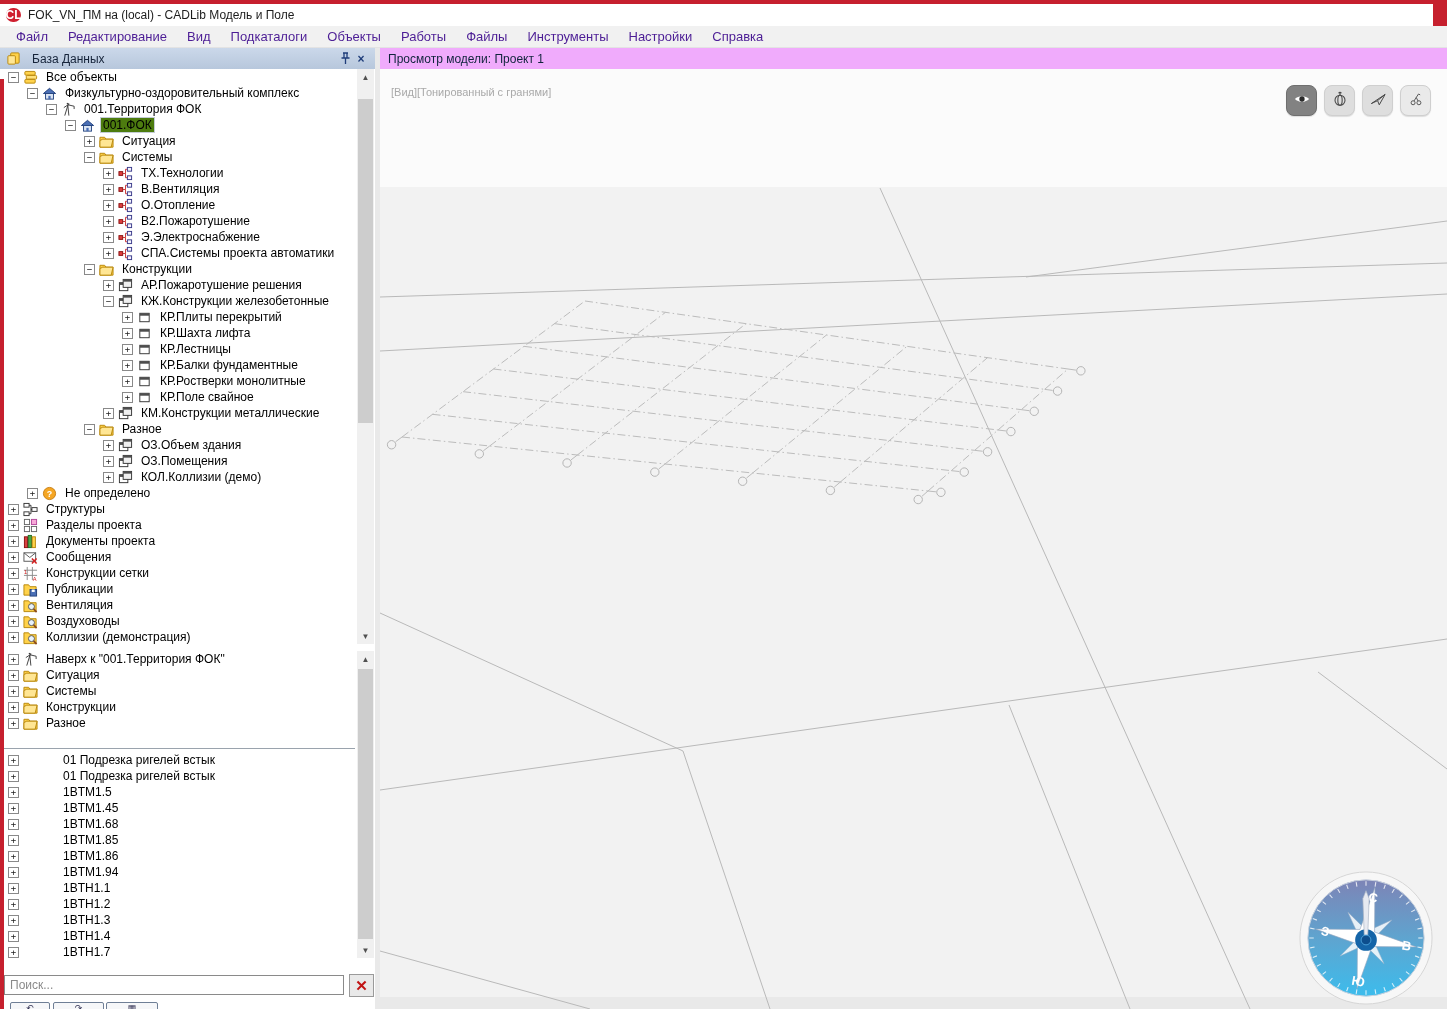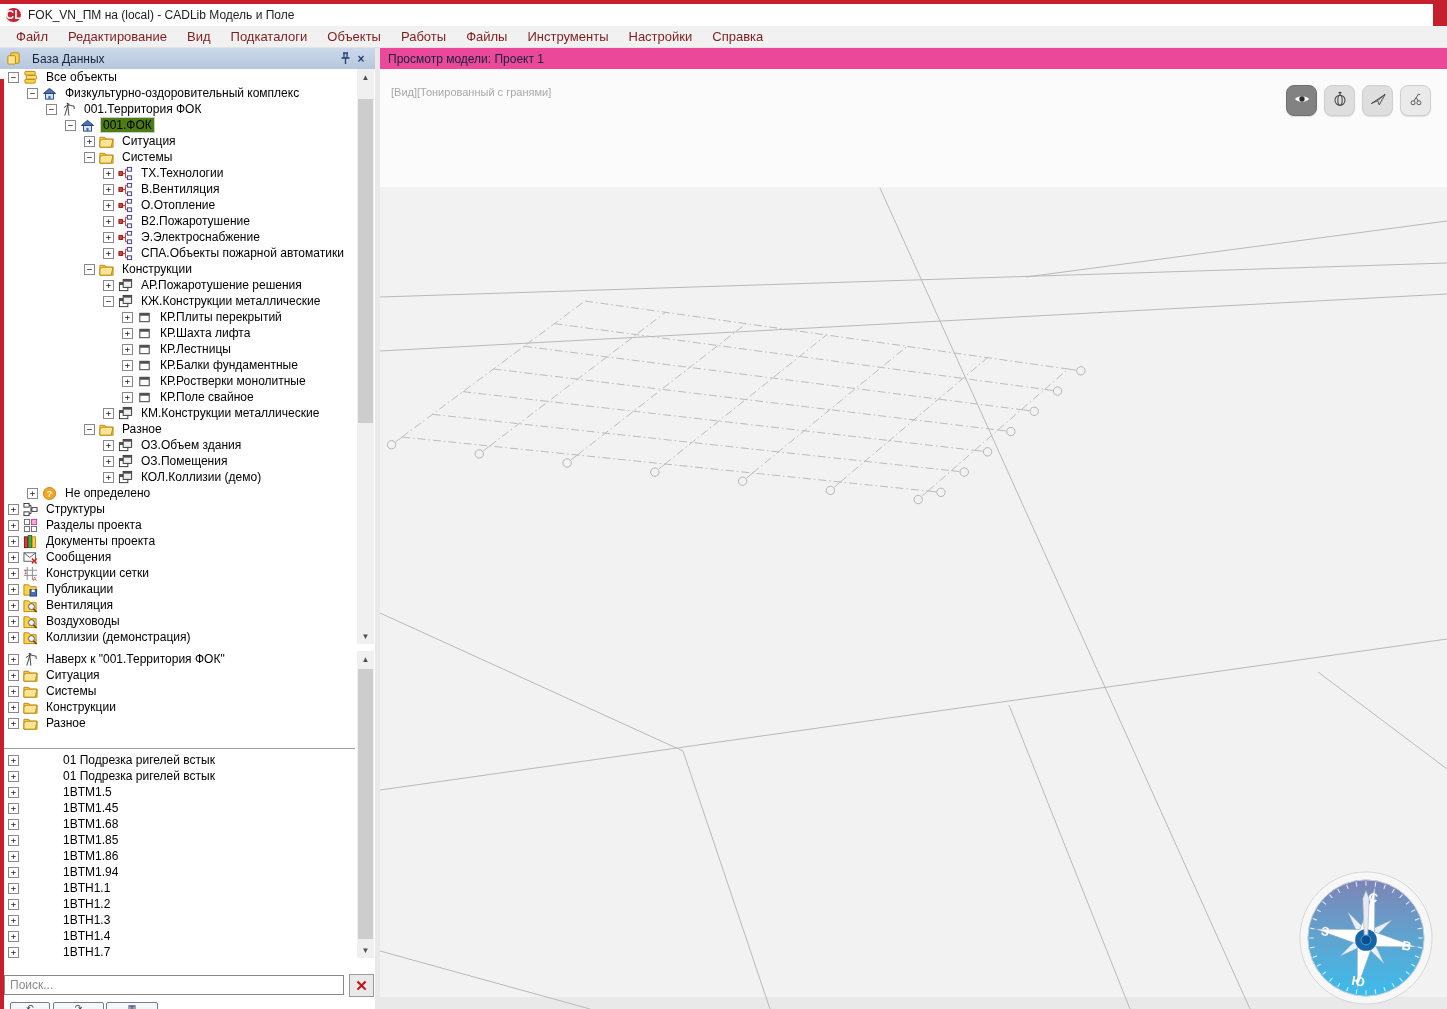--- a/index.html
+++ b/index.html
@@ -13,30 +13,30 @@
   
   .red-top{left:0;top:0;width:1447px;height:4px;background:#c6202e;z-index:50;}
   .red-corner{left:1433px;top:0;width:14px;height:26px;background:#c6202e;z-index:50;}
   .red-left{left:0;top:79px;width:4px;height:930px;background:#c6202e;z-index:50;}
   .titlebar{left:0;top:0;width:1447px;height:26px;background:#ffffff;display:flex;align-items:center;}
   .win-icon{margin-left:6px;margin-top:3px;width:15px;height:14px;background:#cf2030;color:#fff;
     font-size:12px;font-weight:bold;border-radius:7px;display:flex;align-items:center;justify-content:center;}
   .win-title{margin-left:7px;margin-top:3px;font-size:12px;color:#1c1c1c;}
   .menubar{left:0;top:26px;width:1447px;height:22px;background:#f1f1f1;border-bottom:1px solid #e3e3e3;
     display:flex;align-items:center;padding-left:6px;box-sizing:border-box;}
-  .menu-item{font-size:13px;color:#7f1d1d;padding:0 10px;line-height:21px;cursor:default;}
+  .menu-item{font-size:13px;color:#4c1d95;padding:0 10px;line-height:21px;cursor:default;}
 
   
   .lpanel-bg{left:0;top:48px;width:375px;height:961px;background:#ffffff;}
   .lpanel-header{left:0;top:48px;width:375px;height:21px;
     background:linear-gradient(#cbd8ea,#b7c7dc);display:flex;align-items:center;padding:0 6px;box-sizing:border-box;}
   .lpanel-title{font-size:12px;color:#16243a;margin-left:5px;flex:1;}
   .hdr-btn{width:16px;height:16px;display:flex;align-items:center;justify-content:center;color:#1f3d7a;
     font-size:12px;font-weight:bold;cursor:default;}
-  .vheader{left:380px;top:48px;width:1067px;height:21px;background:#ec4899;color:#10243c;
+  .vheader{left:380px;top:48px;width:1067px;height:21px;background:#f0abfc;color:#10243c;
     font-size:12px;display:flex;align-items:center;padding-left:8px;box-sizing:border-box;}
 
   
   .treebox{overflow:hidden;background:#fff;}
   .tree1{left:5px;top:69px;width:351px;height:576px;}
   .tree2{left:5px;top:651px;width:351px;height:95px;}
   .sep-h{left:3px;top:748px;width:352px;height:0;border-top:1px solid #9aa3ad;}
   .list1{left:5px;top:752px;width:351px;height:206px;}
   .row{height:16px;display:flex;align-items:center;white-space:nowrap;font-size:12px;color:#000;}
   .exp{width:9px;height:9px;border:1px solid #898989;background:#fff;flex:none;margin-right:4px;
@@ -252,21 +252,21 @@
     <div class="row" style="padding-left: 98px;">
       <span class="exp">+</span>
       <span class="ticon">
         <svg viewBox="0 0 16 16">
           <path d="M5 8 H8 M8 8 V3.5 H10 M8 8 V12.5 H10" stroke="#c33" fill="none"></path>
           <rect x="1" y="6" width="4" height="4" fill="#e04040" stroke="#8a1010"></rect>
           <rect x="10" y="1.5" width="4.5" height="4" fill="#f3f3ff" stroke="#3a3a8a"></rect>
           <rect x="10" y="10.5" width="4.5" height="4" fill="#f3f3ff" stroke="#3a3a8a"></rect>
         </svg>
       </span>
-      <span class="lbl">СПА.Объекты пожарной автоматики</span>
+      <span class="lbl">СПА.Системы проекта автоматики</span>
     </div>
     <div class="row" style="padding-left: 79px;">
       <span class="exp">−</span>
       <span class="ticon">
         <svg viewBox="0 0 16 16">
           <path d="M1 3.5 h5 l1.5 2 H15 v8.5 H1 Z" fill="#ffd24a" stroke="#b8860b"></path>
           <path d="M1 7 L4 5.5 H15 L13 14 H1 Z" fill="#ffe694" stroke="#b8860b"></path>
         </svg>
       </span>
       <span class="lbl">Конструкции</span>
@@ -286,21 +286,21 @@
     <div class="row" style="padding-left: 98px;">
       <span class="exp">−</span>
       <span class="ticon">
         <svg viewBox="0 0 16 16">
           <rect x="1.5" y="5" width="9" height="8.5" fill="#ffffff" stroke="#333"></rect>
           <rect x="1.5" y="5" width="9" height="2.4" fill="#4d4d4d"></rect>
           <rect x="5.5" y="1.5" width="9" height="8.5" fill="#efefef" stroke="#333"></rect>
           <rect x="5.5" y="1.5" width="9" height="2.4" fill="#4d4d4d"></rect>
         </svg>
       </span>
-      <span class="lbl">КЖ.Конструкции металлические</span>
+      <span class="lbl">КЖ.Конструкции железобетонные</span>
     </div>
     <div class="row" style="padding-left: 117px;">
       <span class="exp">+</span>
       <span class="ticon">
         <svg viewBox="0 0 16 16">
           <rect x="3" y="3.5" width="10" height="9" fill="#ffffff" stroke="#333"></rect>
           <rect x="3" y="3.5" width="10" height="2.6" fill="#4d4d4d"></rect>
         </svg>
       </span>
       <span class="lbl">КР.Плиты перекрытий</span>

